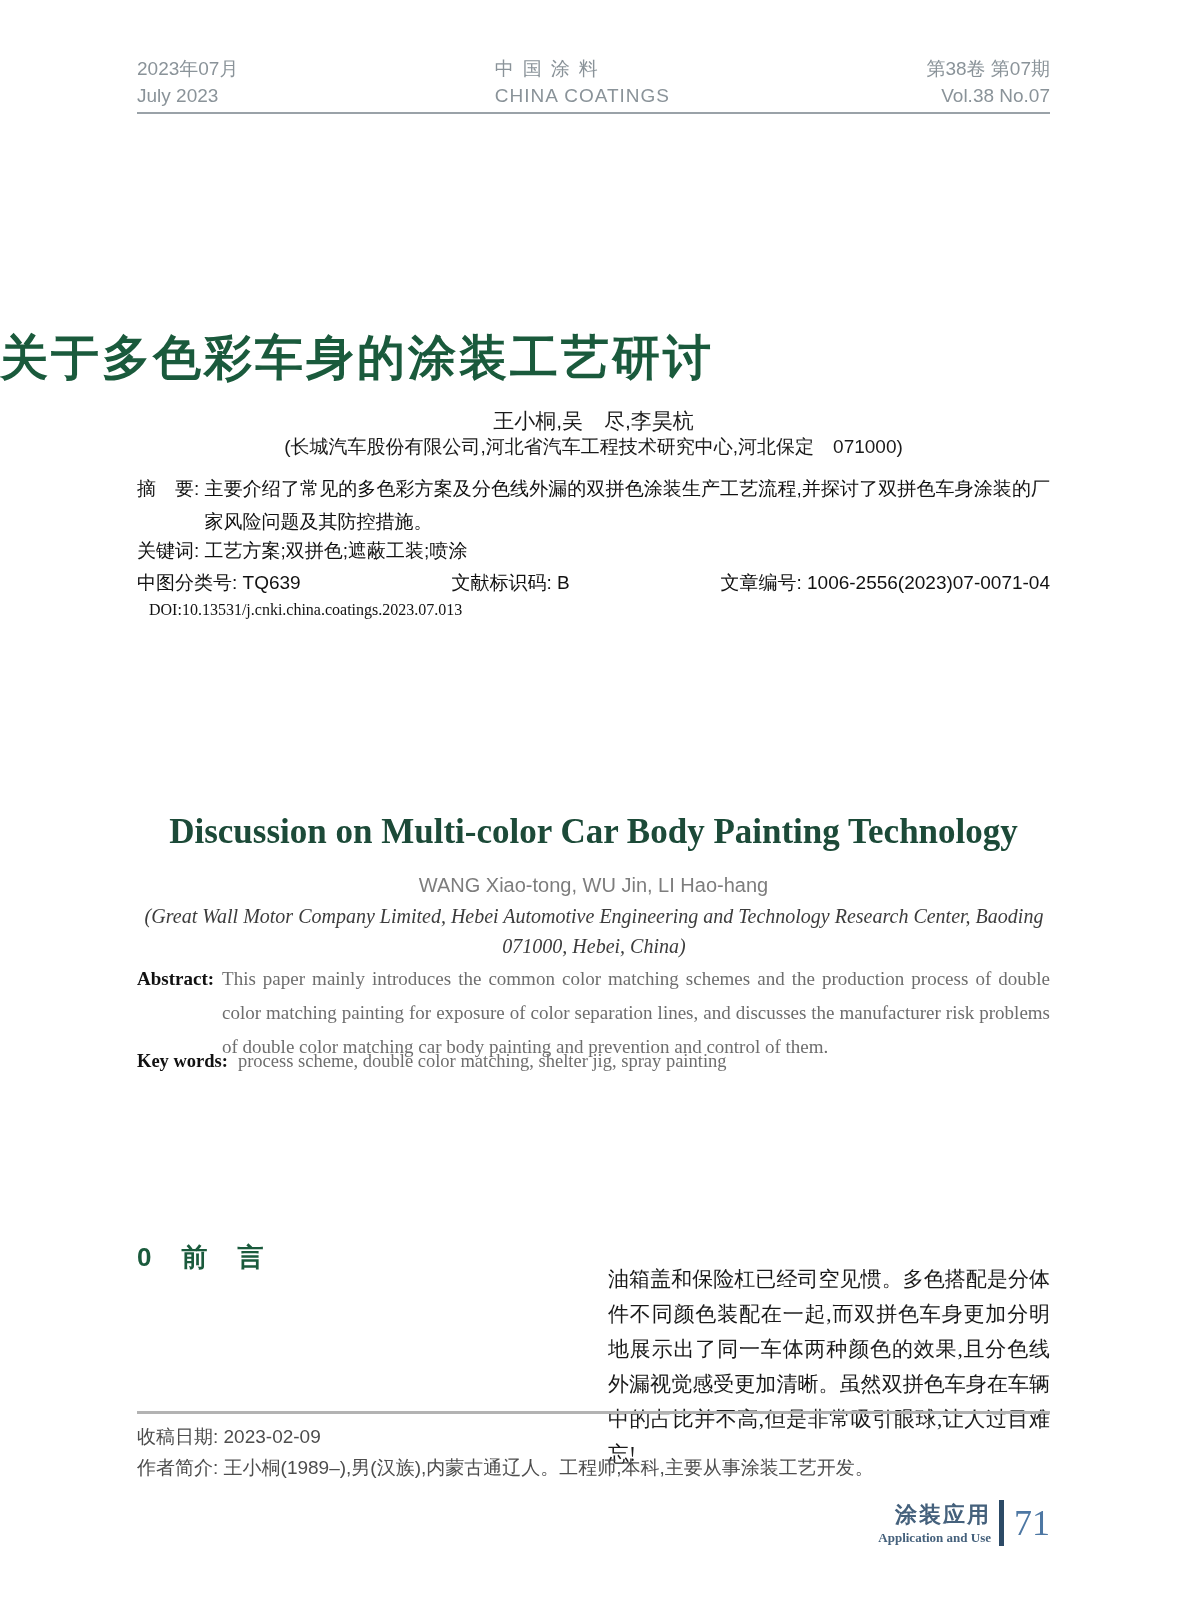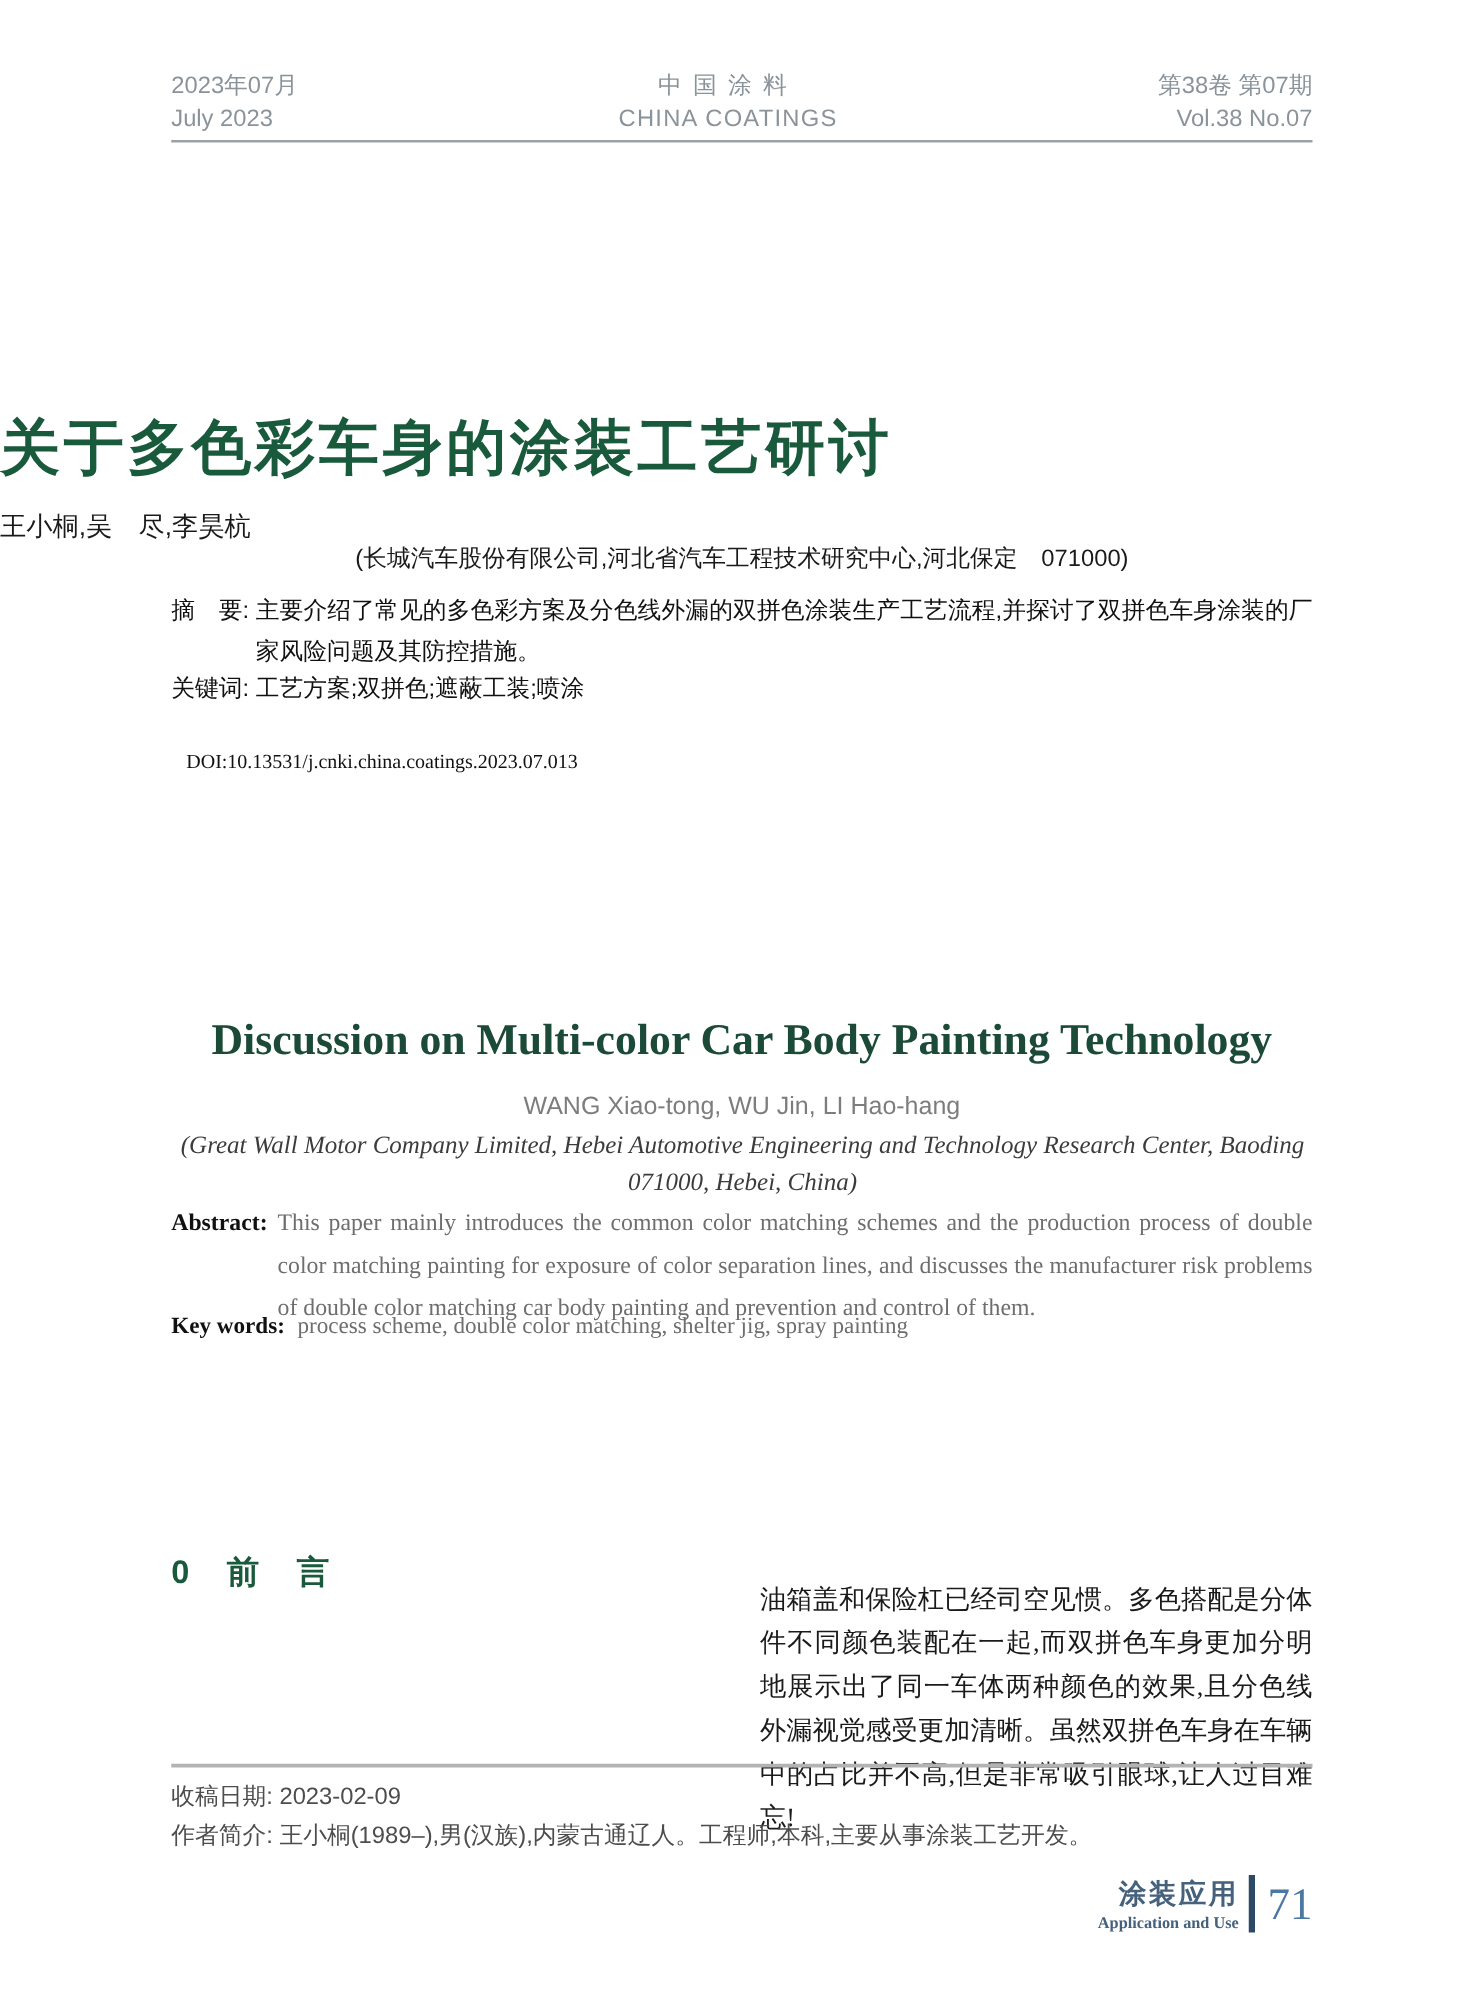--- a/index.html
+++ b/index.html
@@ -20,21 +20,21 @@
     left: 137px; top: 55px;
     width: 913px;
     display: flex;
     justify-content: space-between;
     align-items: flex-start;
     color: #8a9399;
     font-size: 19px;
     line-height: 27px;
   }
   .journal-header .col-left { text-align: left; }
-  .journal-header .col-center { text-align: center; }
+  .journal-header .col-center { }
   .journal-header .col-right { text-align: right; }
   .journal-name-cn { letter-spacing: 9px; }
   .journal-name-en { letter-spacing: 1px; }
   .header-rule {
     position: absolute;
     left: 137px; top: 112px;
     width: 913px;
     border-top: 2px solid #9aa2a8;
   }
   
@@ -45,20 +45,21 @@
     font-size: 48px;
     font-weight: bold;
     letter-spacing: 3px;
     color: #1a5a3c;
     font-family: "Liberation Sans", sans-serif;
   }
   .authors-cn {
     position: absolute;
     left: 0; top: 407px;
     width: 100%;
+    text-align: center;
     font-size: 21px;
     color: #1a1a1a;
   }
   .affiliation-cn {
     position: absolute;
     left: 0; top: 434px;
     width: 100%;
     text-align: center;
     font-size: 19px;
     color: #1a1a1a;
@@ -244,20 +245,25 @@
   <div class="affiliation-cn">(长城汽车股份有限公司,河北省汽车工程技术研究中心,河北保定　071000)</div>
 
   <div class="abstract-cn">
     <span class="label">摘　要: </span>
     <span class="text">主要介绍了常见的多色彩方案及分色线外漏的双拼色涂装生产工艺流程,并探讨了双拼色车身涂装的厂家风险问题及其防控措施。</span>
   </div>
   <div class="keywords-cn">
     <span class="label">关键词: </span><span class="text">工艺方案;双拼色;遮蔽工装;喷涂</span>
   </div>
 
+  <div class="clc-row">
+    <span>中图分类号: TQ639</span>
+    <span>文献标识码: B</span>
+    <span>文章编号: 1006-2556(2023)07-0071-04</span>
+  </div>
   <div class="doi-line">DOI:10.13531/j.cnki.china.coatings.2023.07.013</div>
 
   <h2 class="title-en">Discussion on Multi-color Car Body Painting Technology</h2>
   <div class="authors-en">WANG Xiao-tong, WU Jin, LI Hao-hang</div>
   <div class="affiliation-en">(Great Wall Motor Company Limited, Hebei Automotive Engineering and Technology Research Center, Baoding 071000, Hebei, China)</div>
 
   <div class="abstract-en">
     <span class="label">Abstract:</span>
     <span class="text">This paper mainly introduces the common color matching schemes and the production process of double color matching painting for exposure of color separation lines, and discusses the manufacturer risk problems of double color matching car body painting and prevention and control of them.</span>
   </div>

